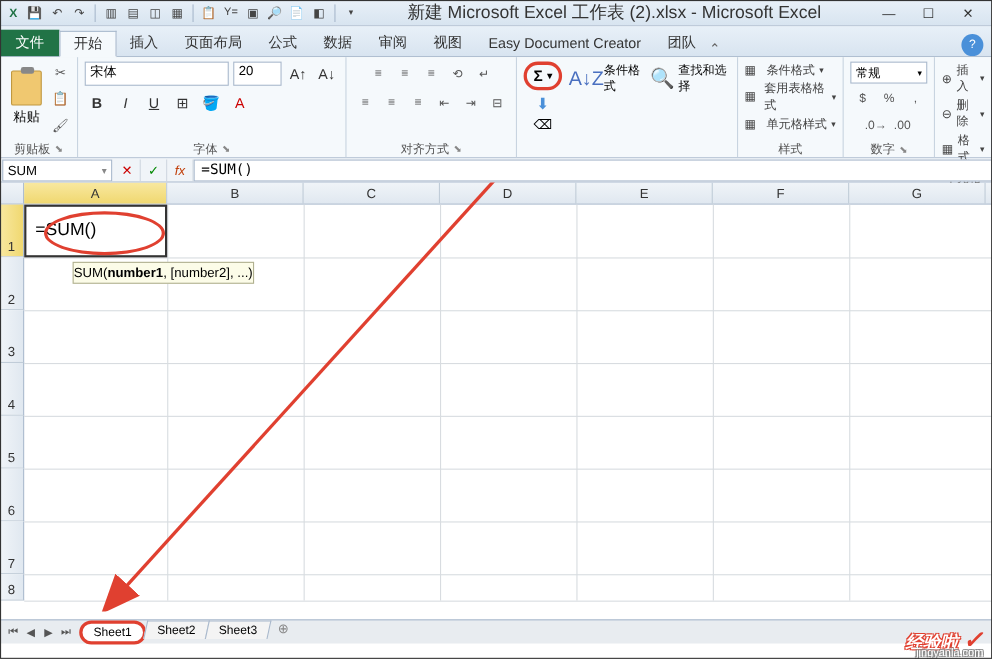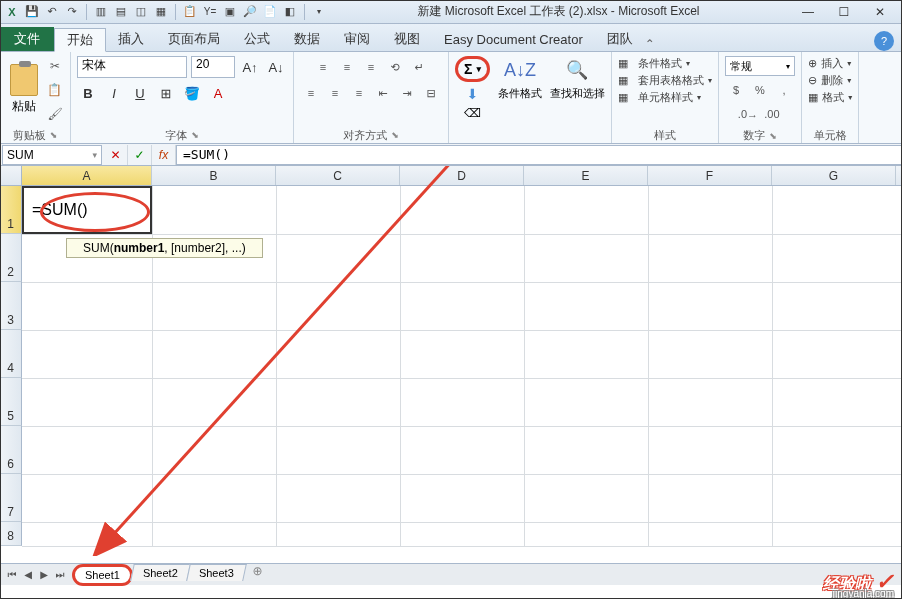--- a/index.html
+++ b/index.html
@@ -3,21 +3,21 @@
 <meta charset="utf-8">
 <style>
 * { margin: 0; padding: 0; box-sizing: border-box; font-family: "Microsoft YaHei", "SimSun", sans-serif; }
 body { width: 902px; height: 599px; background: #fff; overflow: hidden; position: relative; font-size: 12px; }
 
 
 .titlebar { height: 24px; background: linear-gradient(#e8f0f8, #d8e4f0); display: flex; align-items: center; border-bottom: 1px solid #a8b8cc; }
 .titlebar .qat { display: flex; align-items: center; gap: 4px; padding: 0 4px; }
 .titlebar .qat .icon { width: 16px; height: 16px; display: flex; align-items: center; justify-content: center; font-size: 11px; color: #444; }
 .titlebar .qat .sep { width: 1px; height: 16px; background: #a8b8cc; margin: 0 2px; }
-.titlebar .title { flex: 1; text-align: center; font-size: 12px; color: #333; }
+.titlebar .title { flex: 1; text-align: center; font-size: 16px; color: #333; }
 .titlebar .wincontrols { display: flex; gap: 8px; padding: 0 8px; }
 .titlebar .wincontrols span { width: 28px; text-align: center; font-size: 12px; color: #333; cursor: pointer; }
 
 
 .menutabs { height: 28px; background: linear-gradient(#e8f0f8, #d8e4f0); display: flex; align-items: flex-end; border-bottom: 1px solid #a8b8cc; }
 .menutabs .filetab { background: #217346; color: #fff; padding: 5px 14px; font-size: 13px; height: 24px; display: flex; align-items: center; }
 .menutabs .tab { padding: 4px 12px; font-size: 13px; color: #333; cursor: pointer; height: 24px; display: flex; align-items: center; }
 .menutabs .tab.active { background: #f5f9fc; border: 1px solid #a8b8cc; border-bottom: 1px solid #f5f9fc; margin-bottom: -1px; text-align: center; }
 .menutabs .help { margin-left: auto; width: 20px; height: 20px; background: #4a90d9; border-radius: 50%; color: #fff; display: flex; align-items: center; justify-content: center; font-size: 11px; margin-right: 8px; }
 .menutabs .minribbon { width: 16px; color: #666; margin-right: 4px; }
@@ -34,34 +34,34 @@
 .clipboard .paste { display: flex; flex-direction: column; align-items: center; gap: 2px; padding: 2px 4px; }
 .clipboard .paste .picn { width: 28px; height: 32px; background: #f0c870; border: 1px solid #c09840; border-radius: 2px; position: relative; }
 .clipboard .paste .picn::before { content: ""; position: absolute; top: -4px; left: 8px; width: 12px; height: 6px; background: #888; border-radius: 2px; }
 .clipboard .side { display: flex; flex-direction: column; gap: 6px; }
 .clipboard .side .smicn { width: 18px; height: 18px; color: #555; display: flex; align-items: center; justify-content: center; }
 
 
 .font .body { flex-direction: column; align-items: flex-start; gap: 4px; }
 .font .row { display: flex; align-items: center; gap: 4px; }
 .font select, .font .combo { height: 22px; border: 1px solid #a8b8cc; background: #fff; font-size: 12px; padding: 0 4px; }
-.font .ffam { width: 110px; }
+.font .ffam { width: 131px; }
 .font .fsize { width: 44px; }
 .font .btn { width: 22px; height: 22px; display: flex; align-items: center; justify-content: center; border: 1px solid transparent; font-size: 13px; color: #333; }
 
 
 .align .body { flex-direction: column; gap: 4px; }
 .align .row { display: flex; gap: 2px; }
 .align .btn { width: 22px; height: 22px; display: flex; align-items: center; justify-content: center; color: #555; font-size: 11px; }
 
 
 .editing .body { flex-direction: row; align-items: flex-start; gap: 8px; }
 .editing .col { display: flex; flex-direction: column; gap: 4px; align-items: center; }
 .editing .autosum { display: flex; align-items: center; gap: 4px; padding: 2px 6px; border: 3px solid #e04030; border-radius: 14px; font-size: 14px; font-weight: bold; }
-.editing .bigbtn { display: flex; flex-direction: column; align-items: center; gap: 2px; font-size: 11px; }
+.editing .bigbtn { display: flex; flex-direction: row; align-items: center; gap: 2px; font-size: 11px; }
 .editing .bigbtn .icn { width: 28px; height: 28px; display: flex; align-items: center; justify-content: center; font-size: 18px; }
 
 
 .styles .body { flex-direction: column; gap: 2px; align-items: flex-start; }
 .styles .item { display: flex; align-items: center; gap: 4px; font-size: 11px; color: #444; }
 .styles .item .icn { width: 16px; height: 14px; }
 
 
 .number .body { flex-direction: column; gap: 4px; }
 .number .combo { width: 70px; height: 20px; border: 1px solid #a8b8cc; background: #fff; font-size: 11px; display: flex; align-items: center; padding: 0 4px; justify-content: space-between; }
@@ -93,21 +93,21 @@
 .rowh { height: 48px; border-bottom: 1px solid #c0ccd8; border-right: 1px solid #a8b8cc; background: linear-gradient(to right, #f0f4f8, #e0e8f0); display: flex; align-items: flex-end; justify-content: center; font-size: 12px; color: #333; padding-bottom: 2px; }
 .rowh.r1 { background: linear-gradient(to right, #f8e8a0, #f0d870); }
 
 .cells-area { position: relative; flex: 1; }
 .gridlines .hline { position: absolute; left: 0; right: 0; height: 1px; background: #d8dce0; }
 .gridlines .vline { position: absolute; top: 0; bottom: 0; width: 1px; background: #d8dce0; }
 
 .activecell { position: absolute; left: 0; top: 0; width: 130px; height: 48px; border: 2px solid #333; background: #fff; display: flex; align-items: center; padding: 0 8px; font-size: 16px; font-family: Consolas, monospace; }
 .activecell .circle { position: absolute; left: 16px; top: 4px; width: 110px; height: 40px; border: 3px solid #e04030; border-radius: 50%; pointer-events: none; }
 
-.tooltip { position: absolute; left: 44px; top: 52px; background: #fcfce8; border: 1px solid #b0b090; padding: 2px 16px; font-size: 12px; font-family: Consolas, monospace; }
+.tooltip { position: absolute; left: 44px; top: 52px; background: #fcfce8; border: 1px solid #b0b090; padding: 2px 0; font-size: 12px; font-family: Consolas, monospace; }
 .tooltip b { font-weight: bold; }
 
 
 .arrow { position: absolute; pointer-events: none; }
 
 
 .sheettabs { position: absolute; bottom: 14px; left: 0; right: 0; height: 22px; background: #e8ecf0; border-top: 1px solid #a8b8cc; display: flex; align-items: center; }
 .sheettabs .nav { display: flex; padding: 0 4px; }
 .sheettabs .nav span { width: 16px; text-align: center; font-size: 10px; color: #555; cursor: pointer; }
 .sheettabs .tabs { display: flex; align-items: flex-start; height: 100%; }

